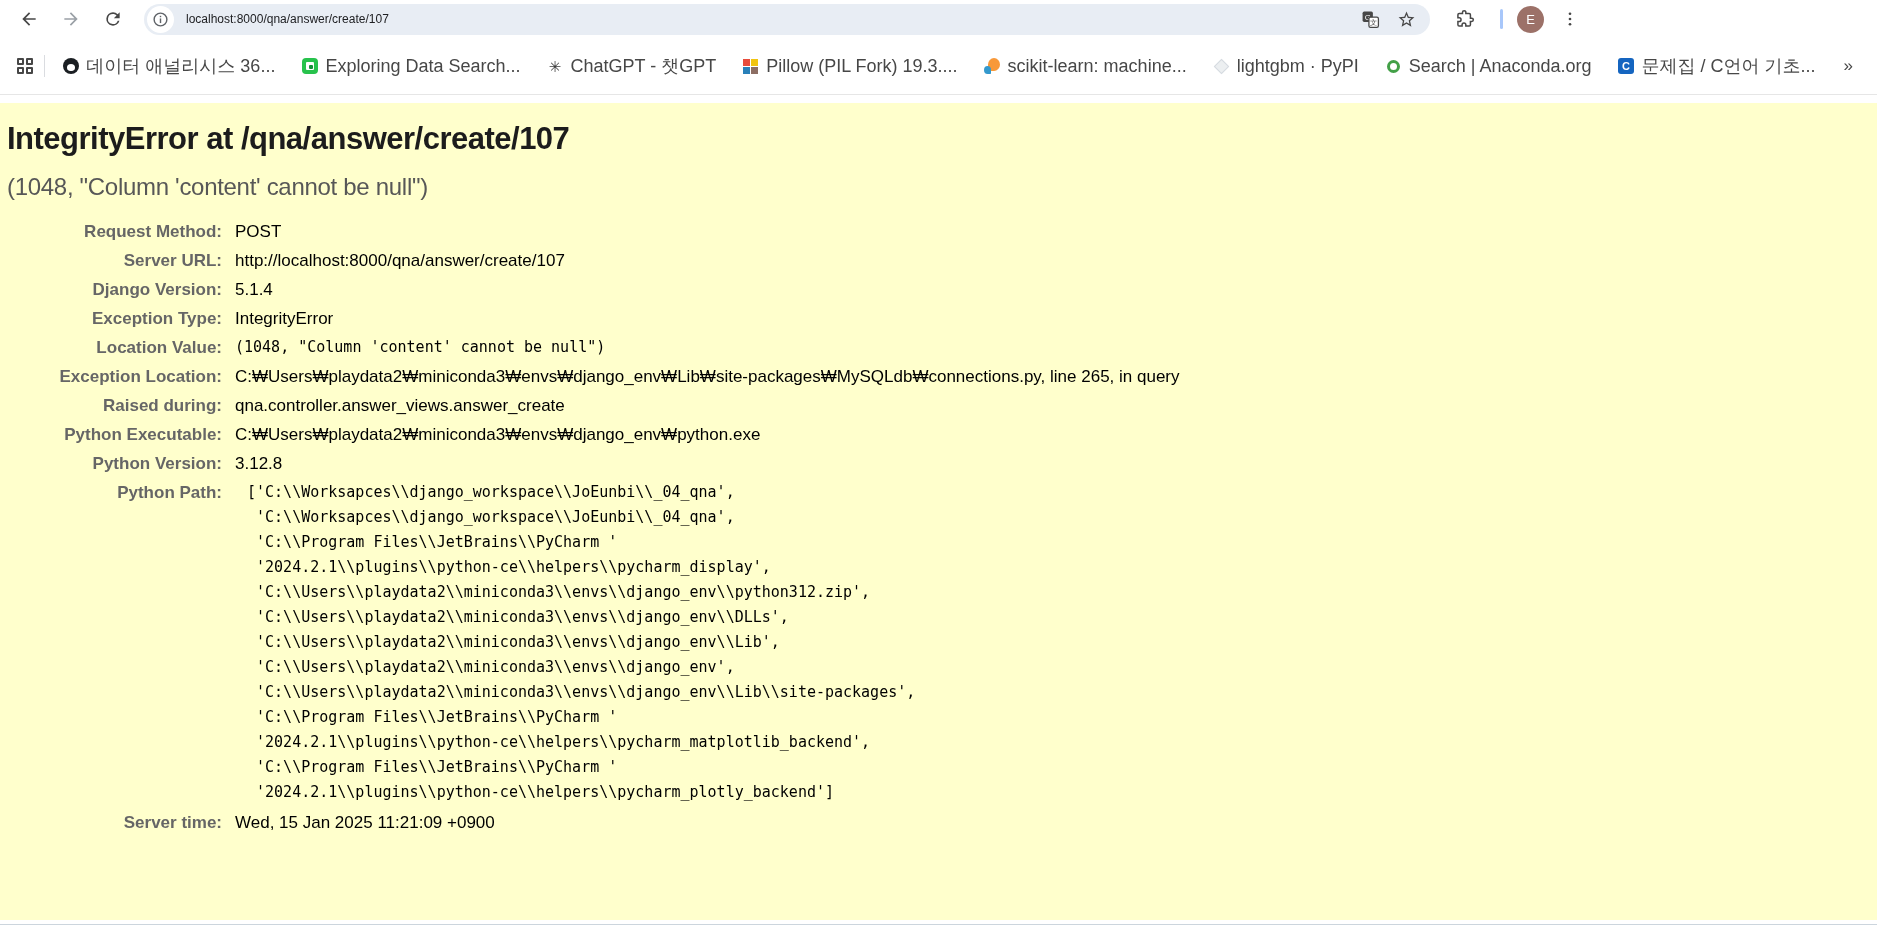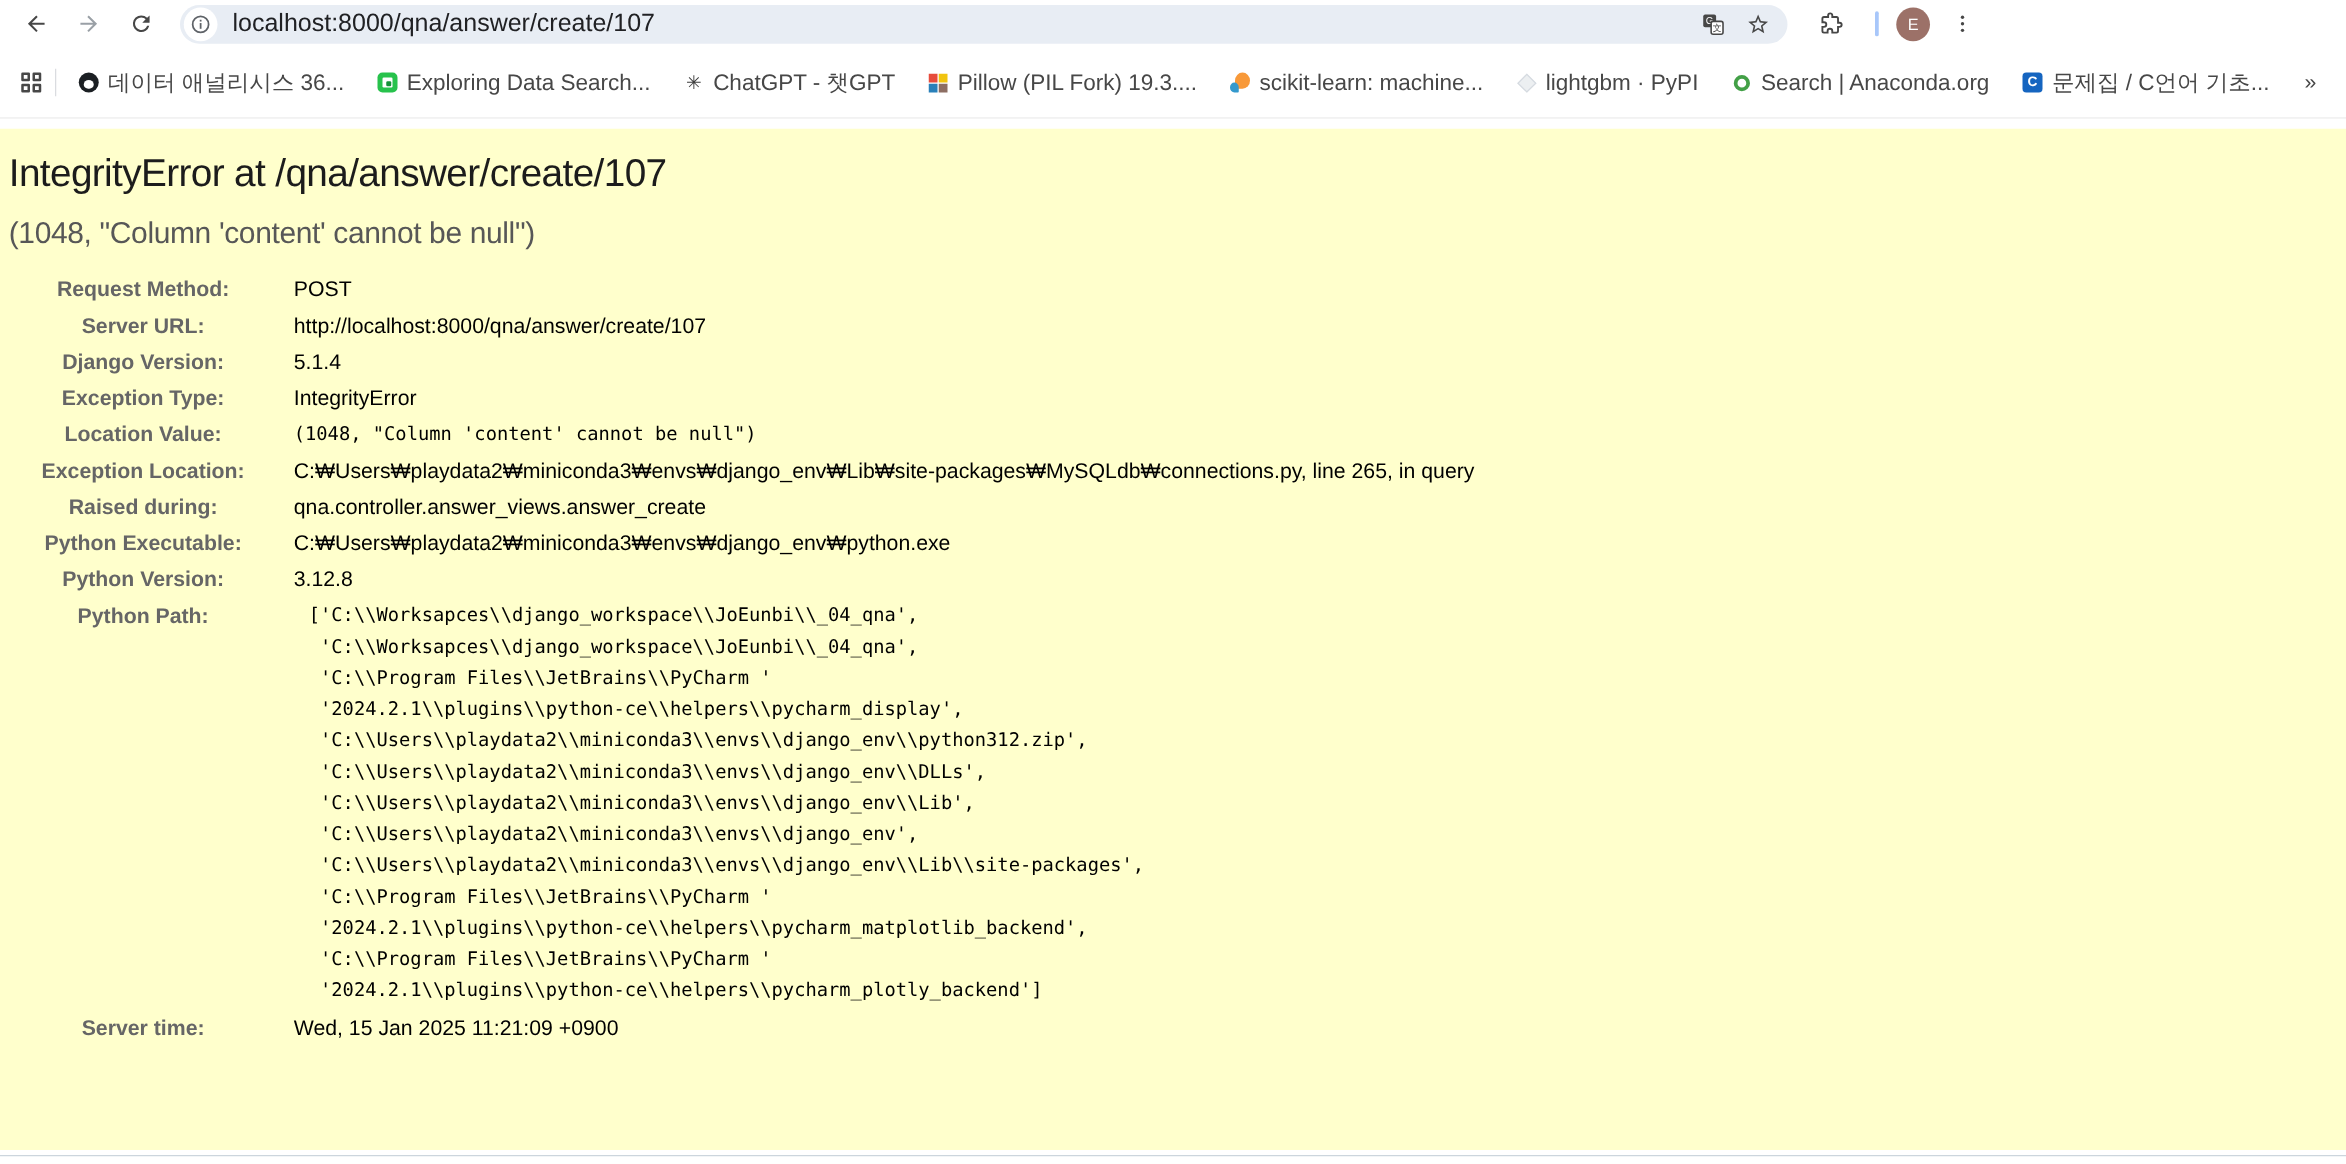--- a/index.html
+++ b/index.html
@@ -12,21 +12,21 @@
              display:flex; align-items:center; justify-content:center; margin:0 5px; cursor:pointer; }
   .nav-btn svg { width:20px; height:20px; }
   .ic-dark { fill:#474747; }
   .ic-dim  { fill:#9aa0a6; }
 
   .omnibox { flex:0 0 auto; width:1286px; height:31px; margin-left:10px; background:#e8edf4;
              border-radius:16px; display:flex; align-items:center; padding:0 10px 0 2px; }
   .site-info { width:27px; height:27px; background:#fff; border-radius:50%; display:flex;
                align-items:center; justify-content:center; margin-left:1px; border:none; cursor:pointer; }
   .site-info svg { width:17px; height:17px; }
-  .url-text { flex:1; margin-left:12px; font-size:20px; color:#202124; white-space:nowrap;
+  .url-text { flex:1; margin-left:12px; font-size:12px; color:#202124; white-space:nowrap;
               overflow:hidden; }
   .omni-icon { width:28px; height:28px; border:none; background:transparent; display:flex;
                align-items:center; justify-content:center; cursor:pointer; margin-left:8px; }
   .omni-icon svg { width:19px; height:19px; }
 
   .right-cluster { display:flex; align-items:center; margin-left:14px; }
   .profile-sep { width:3px; height:20px; background:#a8c7fa; border-radius:2px; margin:0 14px; }
   .avatar { width:27px; height:27px; border-radius:50%; background:#9c7168; color:#fff;
             font-size:13px; display:flex; align-items:center; justify-content:center;
             border:none; cursor:pointer; }
@@ -70,24 +70,24 @@
   .fav-cube { width:11px; height:11px; background:#eceff1; border:1px solid #d5dae0;
               transform:rotate(45deg); }
   .fav-ring { width:13px; height:13px; border:3px solid #43a047; border-radius:50%; background:#fff; }
   .fav-c { width:16px; height:16px; background:#1565c0; border-radius:3px; color:#fff;
            font-size:11px; font-weight:bold; display:flex; align-items:center; justify-content:center; }
 
   
   .page { height:836px; background:#ffffff; }
   .page-gap { height:8px; background:#ffffff; }
   .summary { background:#ffffcc; padding:14px 10px 16px 7px; height:817px; overflow:hidden; }
-  .err-title { font-size:31px; font-weight:400; color:#1c1c1c; letter-spacing:-0.5px; margin:4px 0 16px; }
+  .err-title { font-size:31px; font-weight:700; color:#1c1c1c; letter-spacing:-0.5px; margin:4px 0 16px; }
   .err-sub { font-size:24px; font-weight:400; color:#575757; letter-spacing:-0.3px; margin-bottom:16px; }
   table.meta { border-collapse:collapse; }
-  table.meta th { width:228px; text-align:center; vertical-align:top; color:#666;
+  table.meta th { width:228px; text-align:right; vertical-align:top; color:#666;
                   font-size:17px; line-height:29px; padding:0 13px 0 0; white-space:nowrap; }
   table.meta td { font-size:17px; line-height:29px; color:#000; vertical-align:top; }
   table.meta td.mono, table.meta td pre { font-family:"DejaVu Sans Mono","Liberation Mono",monospace;
                   font-size:15px; }
   td.mono { line-height:29px; }
   table.meta td pre { line-height:25px; white-space:pre; margin:2px 12px 3px; }
   .below { background:#ffffff; }
   .below .rule { height:1px; background:#ccd5dd; margin-top:4px; }
 </style>
 </head>

